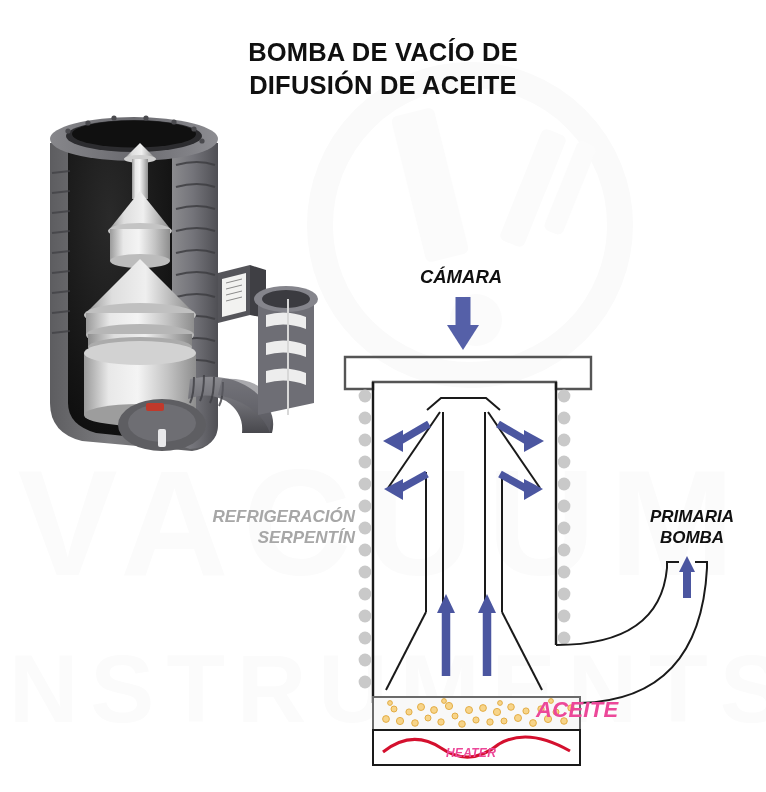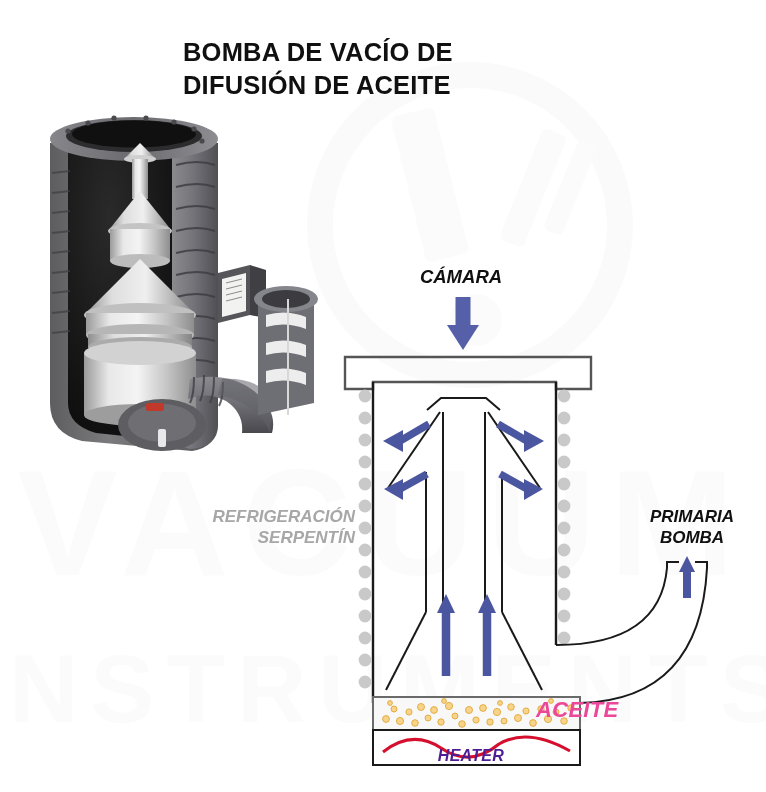--- a/index.html
+++ b/index.html
@@ -34,21 +34,21 @@
     height: 792px;
     pointer-events: none;
   }
 
   
   #title {
     position: absolute;
     left: 183px;
     top: 36px;
     width: 400px;
-    text-align: left;
+    text-align: center;
     font-size: 25.5px;
     font-weight: bold;
     line-height: 1.30;
     letter-spacing: 0.2px;
     color: #101010;
   }
   #title .tline { display: block; white-space: nowrap; }
 
   
   #photo-wrap {
@@ -107,22 +107,22 @@
     top: 696px;
     font-size: 22px;
     color: #ec4899;
     letter-spacing: 0.3px;
   }
   .lbl-heater {
     left: 386px;
     top: 746px;
     width: 170px;
     text-align: center;
-    font-size: 16px;
-    color: #4c1d95;
+    font-size: 12px;
+    color: #ec4899;
     letter-spacing: 0.3px;
   }
 </style>
 </head>
 <body>
 
 <div id="stage">
 
   <svg id="watermark" viewBox="0 0 766 792">
     <g fill="none" stroke="#fafafa" stroke-width="26">

